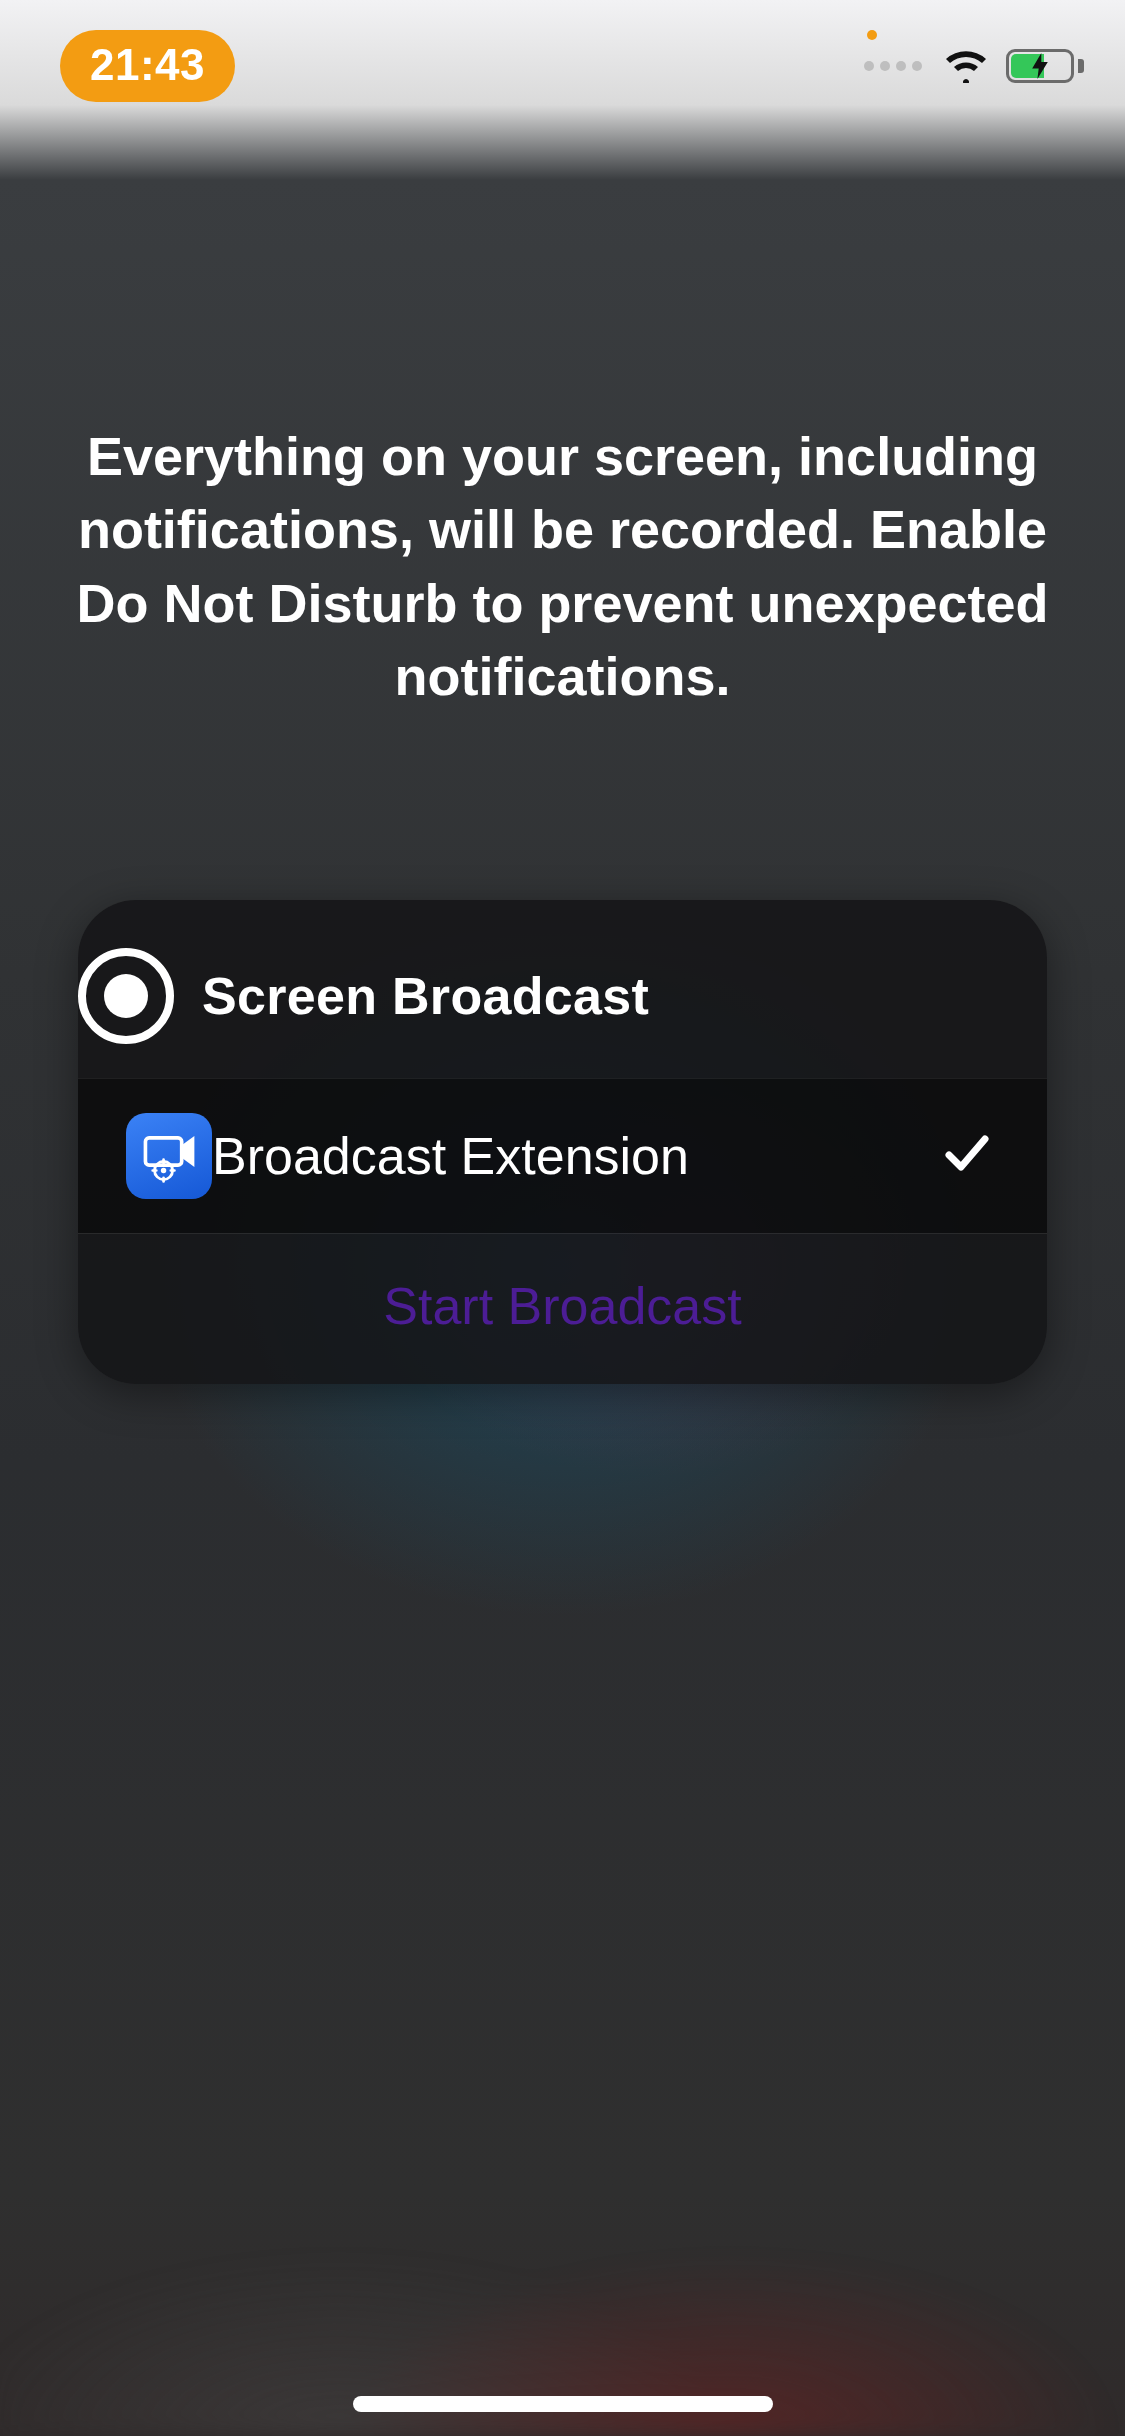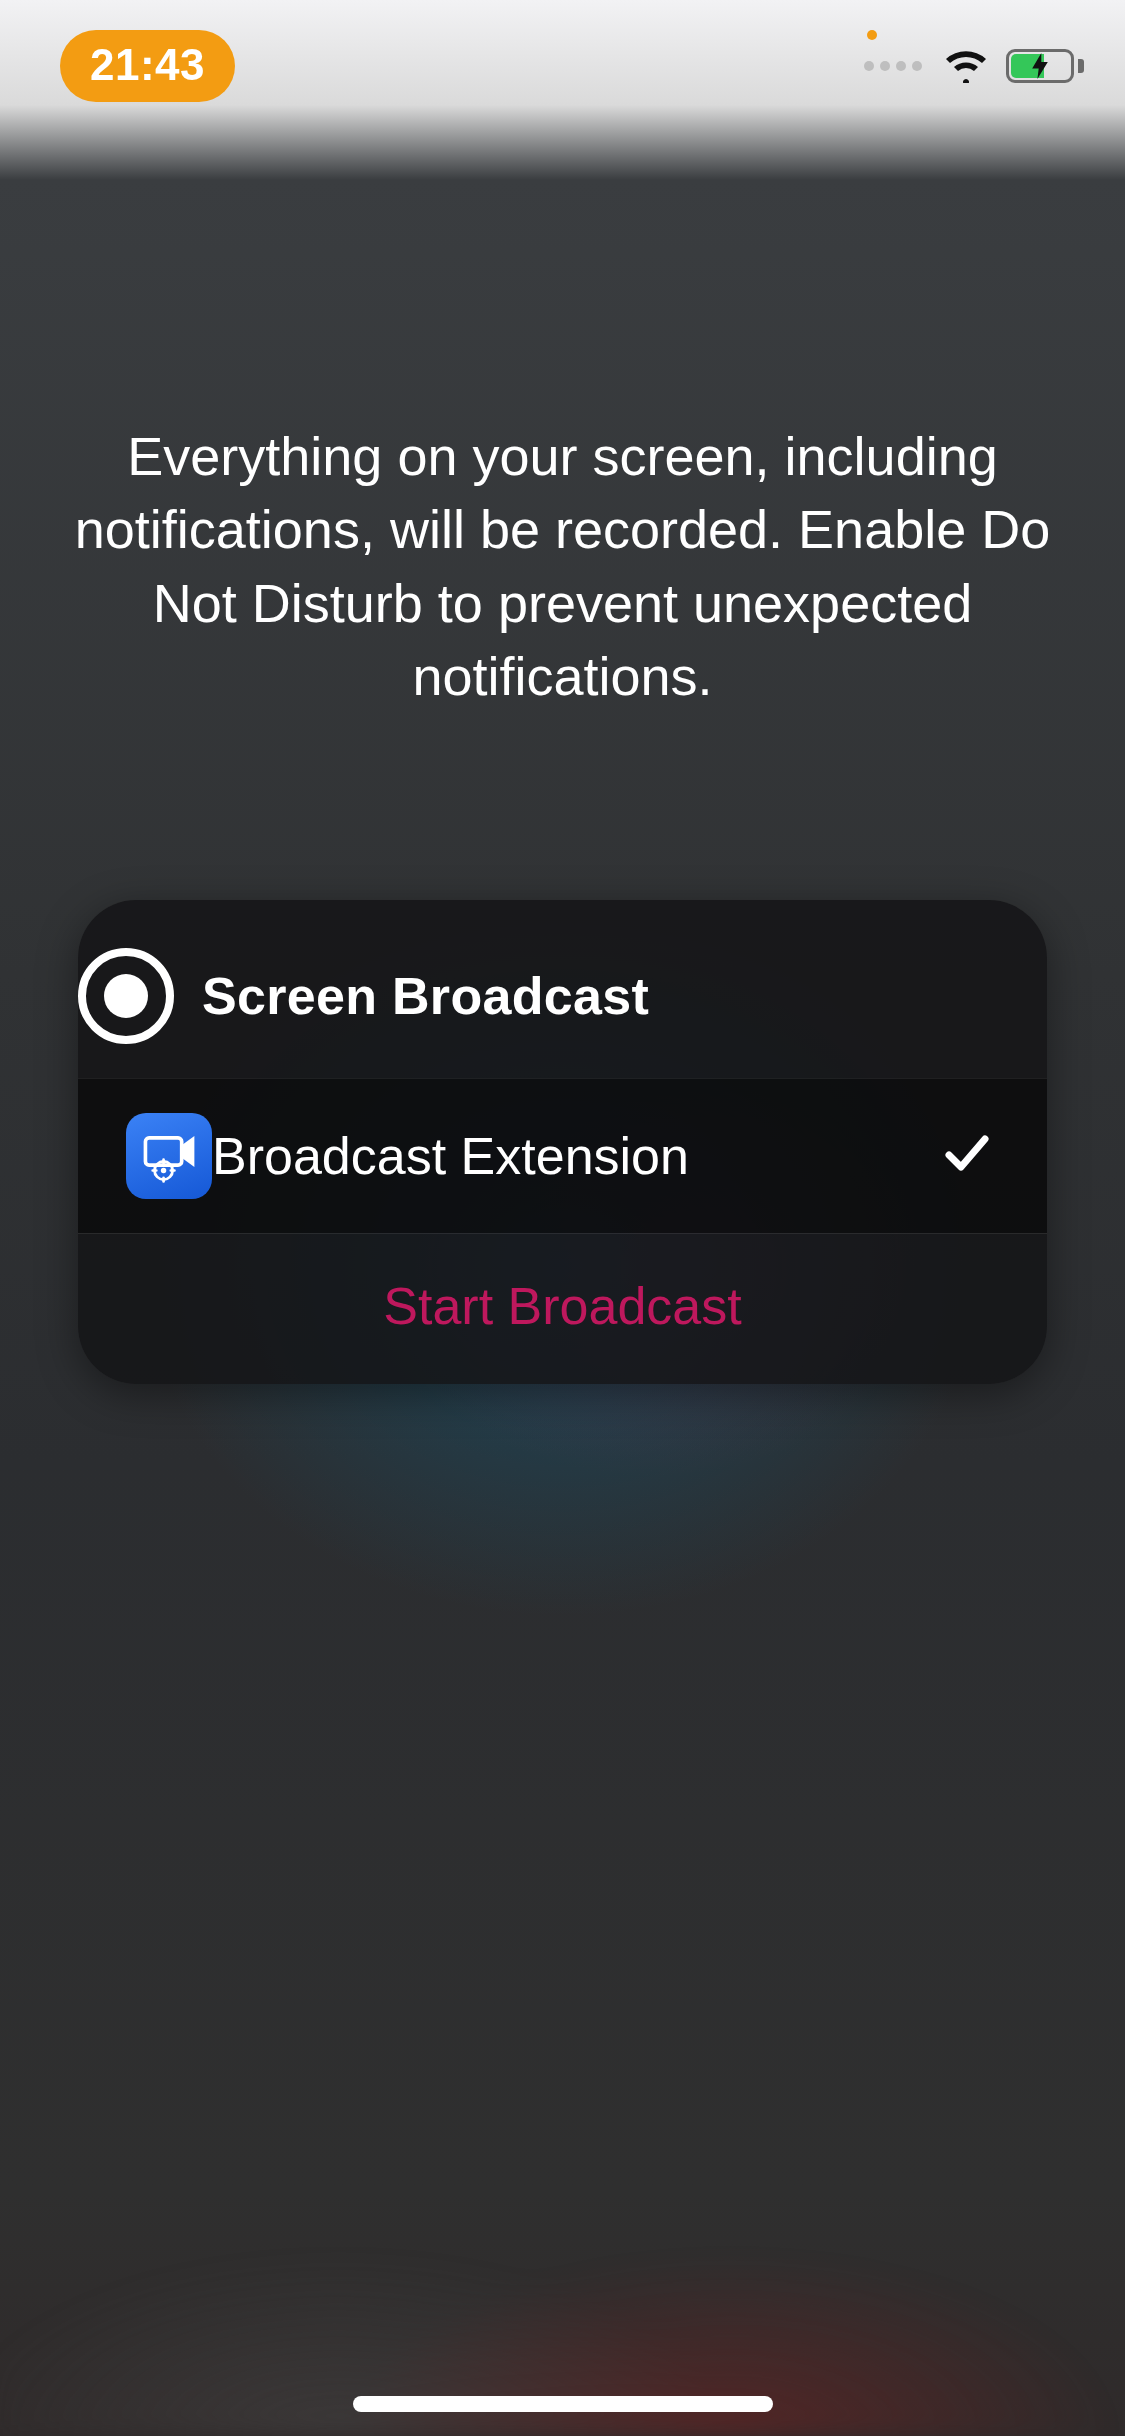--- a/index.html
+++ b/index.html
@@ -59,21 +59,21 @@
   .bolt svg { width:18px; height:26px; }
 
   
   .warning {
     position:absolute; top:420px; left:0; right:0;
     padding: 0 66px;
     text-align:center;
     color:#fff;
     font-size:54px;
     line-height:1.36;
-    font-weight:400;
+    font-weight:700;
   }
 
   
   .card {
     position:absolute; left:78px; right:78px; top:900px;
     border-radius:58px;
     overflow:hidden;
     background: rgba(20,20,22,0.85);
     box-shadow: 0 10px 40px rgba(0,0,0,0.4);
   }
@@ -106,21 +106,21 @@
   }
   .option-icon svg { width:58px; height:58px; }
   .option-label { color:#fff; font-size:52px; font-weight:400; flex:1; }
   .check { color:#fff; }
   .check svg { width:50px; height:50px; }
 
   .action-row {
     border-top:1px solid rgba(255,255,255,0.08);
     text-align:center;
     padding: 42px 0 48px 0;
-    color:#be185d; font-size:52px; font-weight:400;
+    color:#4c1d95; font-size:52px; font-weight:400;
   }
 
   
   .home-indicator {
     position:absolute; bottom:24px; left:50%; transform:translateX(-50%);
     width:420px; height:16px; background:#fff; border-radius:10px;
   }
 </style>
 </head>
 <body>

